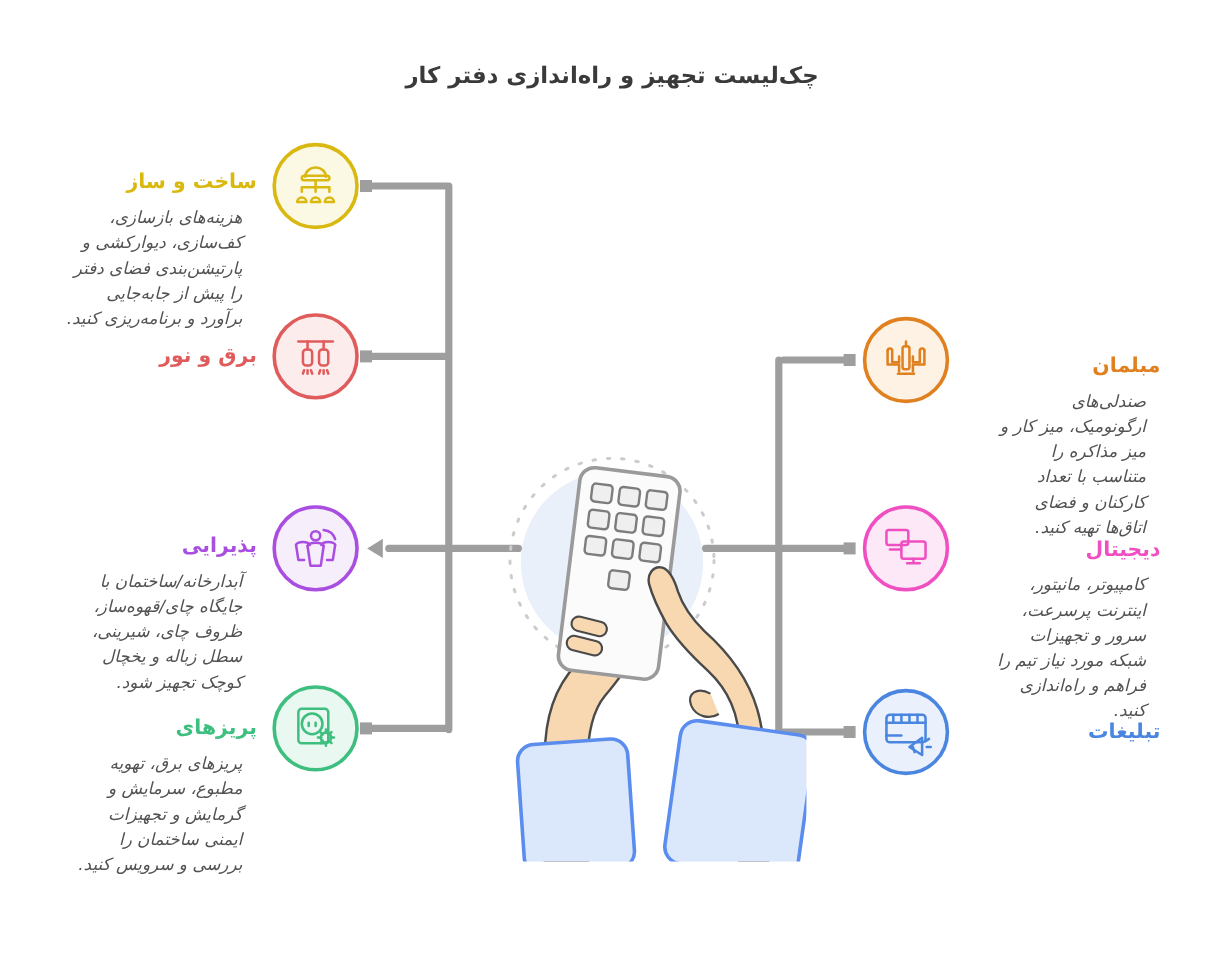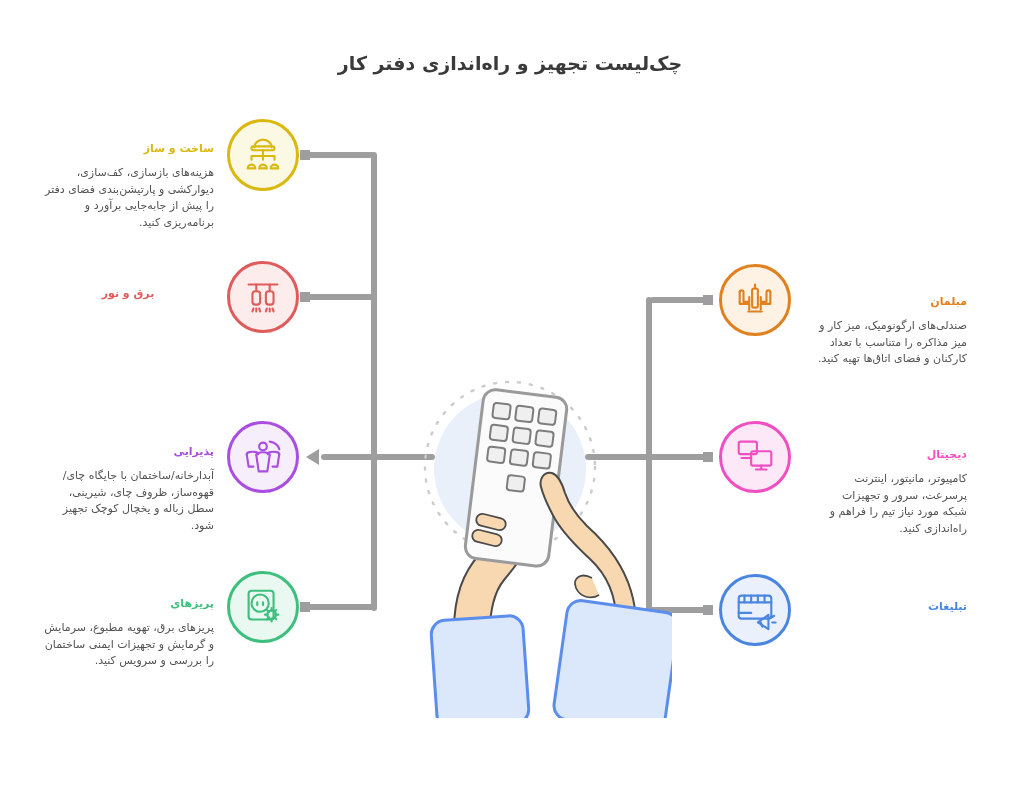--- a/index.html
+++ b/index.html
@@ -18,22 +18,22 @@
     border-top:8px solid transparent;border-bottom:8px solid transparent;
     border-right:13px solid #9e9e9e;
   }
   .icon-circle{
     position:absolute;width:72px;height:72px;border-radius:50%;
     border:3px solid #999;background:#fff;box-sizing:border-box;
     display:flex;align-items:center;justify-content:center;z-index:3;
   }
   .icon-circle svg{width:46px;height:46px;display:block;}
   .item-text{position:absolute;z-index:3;direction:rtl;}
-  .item-text h3{margin:0;font-size:11px;font-weight:bold;letter-spacing:0;}
-  .item-text p{margin:10px 0 0;font-size:11px;line-height:1.5;color:#525252;}
+  .item-text h3{margin:0;font-size:17px;font-weight:bold;letter-spacing:0;}
+  .item-text p{margin:10px 12px 0;font-size:14px;line-height:1.5;color:#525252;font-style:italic;}
   .left-col{text-align:right;}
   .right-col{text-align:right;}
   .center-illustration{position:absolute;left:392px;top:368px;width:280px;height:350px;z-index:2;}
 </style>
 </head>
 <body>
 
 <div class="title">چک‌لیست تجهیز و راه‌اندازی دفتر کار</div>
 
 <div class="line" style="left: 371px; top: 152px; width: 6px; height: 459px; background-color: rgb(158, 158, 158);"></div>
@@ -160,21 +160,21 @@
     <path d="M30 37 l1.5 4.5"></path>
     <path d="M41 32 l3 -2 M42 37 h3.5"></path>
   </svg>
 </div>
 
 <div class="item-text left-col" style="left:42px;top:142px;width:172px;">
   <h3 style="color: rgb(217, 184, 16);">ساخت و ساز</h3>
   <p>هزینه‌های بازسازی، کف‌سازی، دیوارکشی و پارتیشن‌بندی فضای دفتر را پیش از جابه‌جایی برآورد و برنامه‌ریزی کنید.</p>
 </div>
 <div class="item-text left-col" style="left:42px;top:287px;width:172px;">
-  <h3 style="color: rgb(224, 92, 92); text-align: center;">برق و نور</h3>
+  <h3 style="color: rgb(224, 92, 92);">برق و نور</h3>
 </div>
 <div class="item-text left-col" style="left:42px;top:445px;width:172px;">
   <h3 style="color: rgb(169, 78, 224);">پذیرایی</h3>
   <p>آبدارخانه/ساختمان با جایگاه چای/قهوه‌ساز، ظروف چای، شیرینی، سطل زباله و یخچال کوچک تجهیز شود.</p>
 </div>
 <div class="item-text left-col" style="left:42px;top:597px;width:172px;">
   <h3 style="color: rgb(63, 191, 127);">پریزهای</h3>
   <p>پریزهای برق، تهویه مطبوع، سرمایش و گرمایش و تجهیزات ایمنی ساختمان را بررسی و سرویس کنید.</p>
 </div>
 

